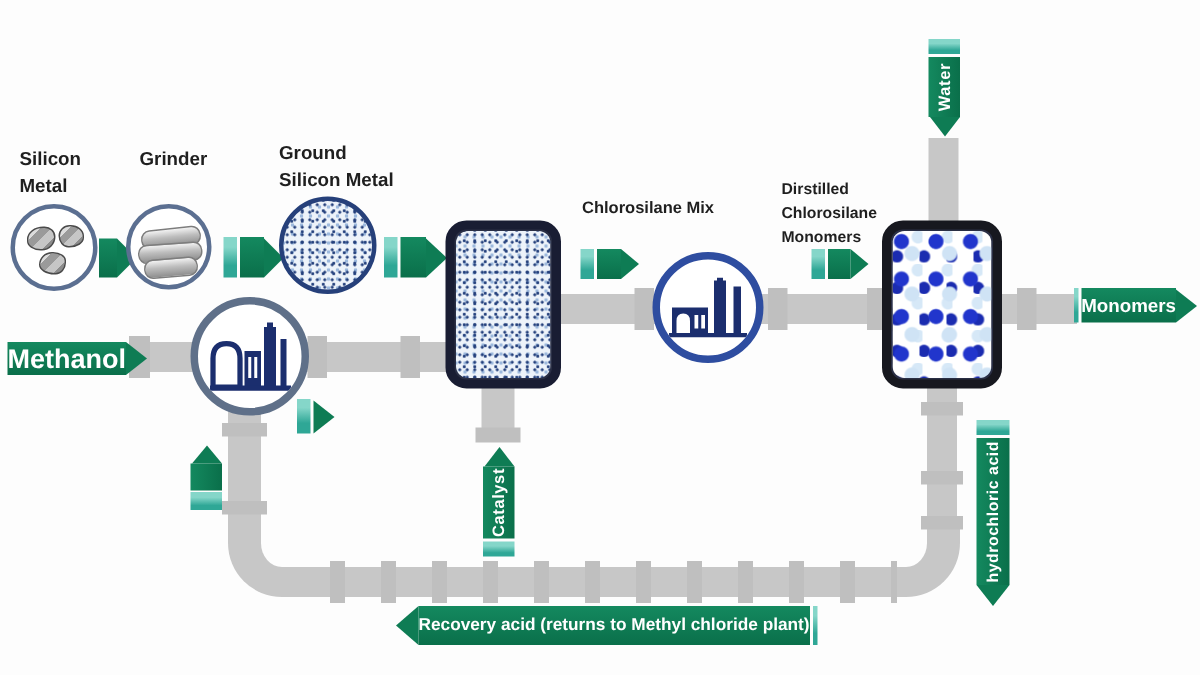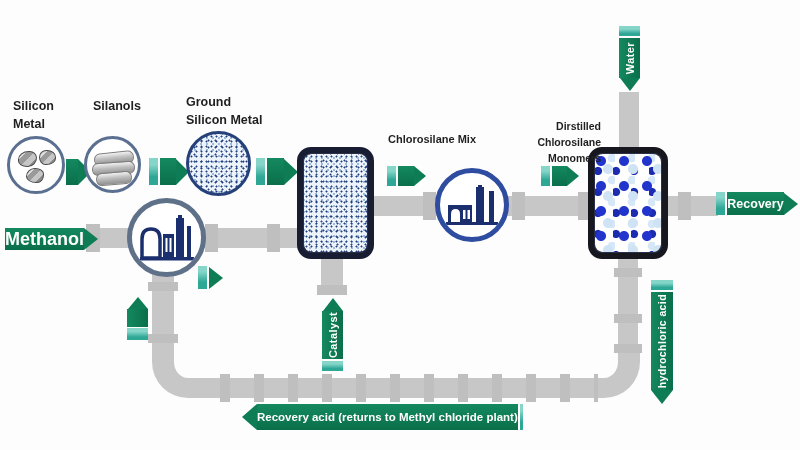--- a/index.html
+++ b/index.html
@@ -141,26 +141,26 @@
   </div>
 
   <div class="arrow-h" style="left:198px;top:266px;width:110px;height:23px;font-size:12px;">
     <div class="cap"></div>
     <div class="head" style="border-top:11.5px solid transparent;border-bottom:11.5px solid transparent;border-left:14px solid #0e7c54;"></div>
   </div>
 
   <div class="arrow-h" style="left:716px;top:192px;width:82px;height:23px;font-size:12.5px;">
     <div class="cap"></div>
     <div class="body">
-        <span>Recovery</span>
+        <span>Monomers</span>
       </div>
     <div class="head" style="border-top:11.5px solid transparent;border-bottom:11.5px solid transparent;border-left:14px solid #0e7c54;"></div>
   </div>
 
-  <div class="arrow-h rev" style="left:242px;top:404px;width:281px;height:26px;font-size:11.5px;">
+  <div class="arrow-h rev" style="left:264px;top:404px;width:281px;height:26px;font-size:11.5px;">
     <div class="head" style="border-top:13px solid transparent;border-bottom:13px solid transparent;border-right:15px solid #0e7c54;"></div>
     <div class="body">
         <span>Recovery acid (returns to Methyl chloride plant)</span>
       </div>
     <div class="cap"></div>
   </div>
 
   <div class="arrow-v" style="left:619px;top:26px;width:21px;height:65px;font-size:11px;">
     <div class="cap capdown"></div>
     <div class="body">
@@ -232,18 +232,18 @@
   </div>
 
   <div class="vessel" style="left:297px;top:147px;width:77px;height:112px;">
     <div class="fill speckle"></div>
   </div>
   <div class="vessel" style="left:588px;top:147px;width:80px;height:112px;border-color:#17181f;">
     <div class="fill blobfill"></div>
   </div>
 
   <div class="lbl" style="left:13px;top:98px;width:58px;font-size:12.5px;">Silicon Metal</div>
-  <div class="lbl" style="left:93px;top:98px;width:70px;font-size:12.5px;">Silanols</div>
+  <div class="lbl" style="left:93px;top:98px;width:70px;font-size:12.5px;">Grinder</div>
   <div class="lbl" style="left:186px;top:94px;width:88px;font-size:12.5px;">Ground Silicon Metal</div>
   <div class="lbl sm" style="left:388px;top:131px;width:92px;font-size:11px;">Chlorosilane Mix</div>
-  <div class="lbl sm" style="left:521px;top:119px;width:80px;text-align:right;">Dirstilled Chlorosilane Monomers</div>
+  <div class="lbl sm" style="left:521px;top:119px;width:80px;">Dirstilled Chlorosilane Monomers</div>
 
 </div>
 
 </body></html>

